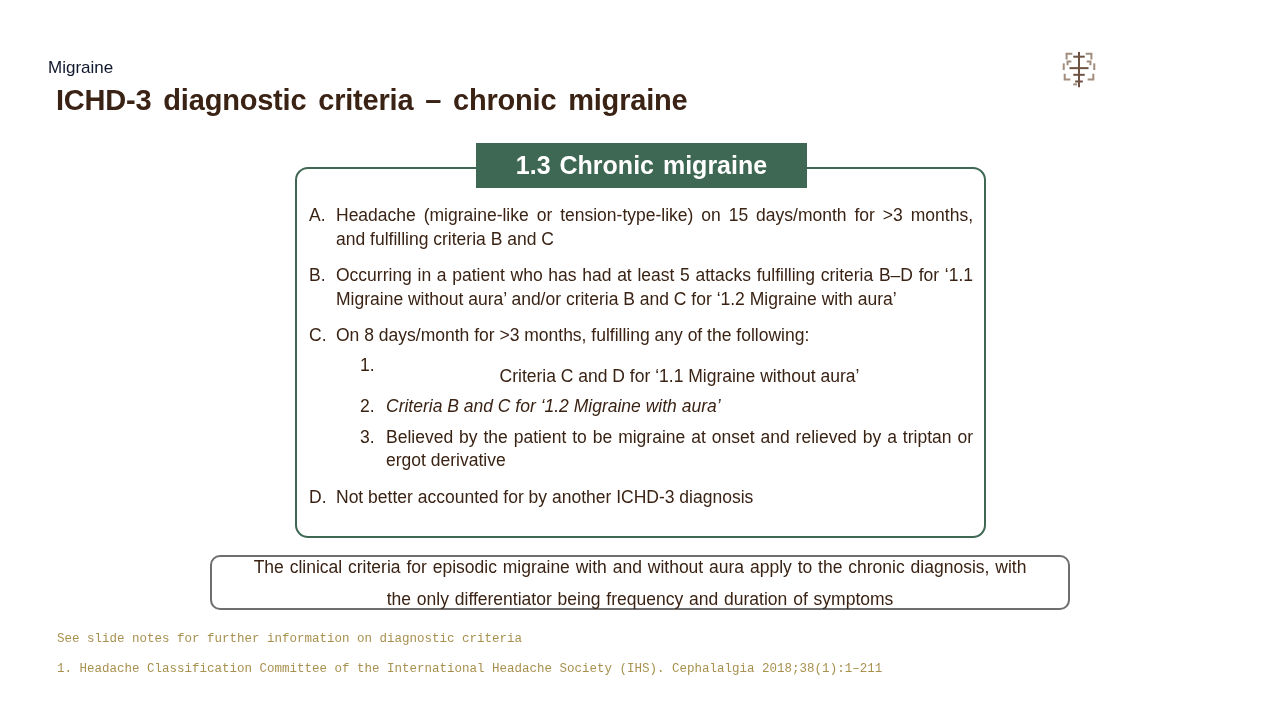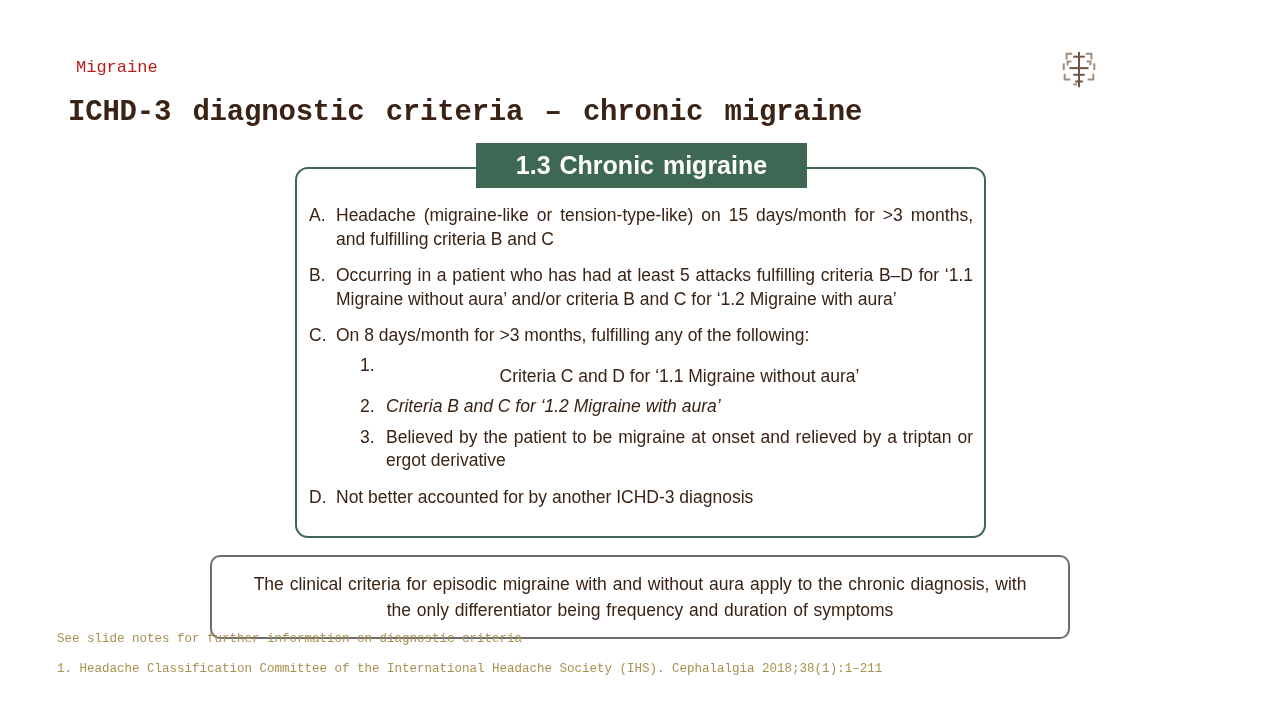--- a/index.html
+++ b/index.html
@@ -2,22 +2,22 @@
 <html><head>
 <meta charset="utf-8">
 <style>
   html,body{margin:0;padding:0;background:#fff;}
   .slide{
     position:relative;width:1280px;height:720px;background:#ffffff;
     font-family:"Liberation Sans",sans-serif;overflow:hidden;
   }
   
   .eyebrow{
-    position:absolute;left:76px;top:58px;
-    font-family:Liberation Mono, monospace;font-size:17px;color:#b91c1c;
+    position:absolute;left:48px;top:58px;
+    font-family:Liberation Sans, sans-serif;font-size:17px;color:#0f172a;
   }
   .slide-title{
     position:absolute;left:56px;top:84px;width:900px;
     font-size:29px;font-weight:bold;color:#3A2314;
     letter-spacing:-0.2px;word-spacing:4px;
   }
   
   .logo{position:absolute;left:1058px;top:50px;display:flex;align-items:center;gap:7px;}
   .logo-text{font-size:24px;font-weight:bold;color:#3E2B20;letter-spacing:-0.4px;}
   
@@ -36,41 +36,41 @@
   }
   .crit-item{display:flex;margin-bottom:13px;}
   .crit-label{width:27px;flex-shrink:0;}
   .crit-text{flex:1;text-align:justify;}
   .crit-sublist{margin-left:51px;margin-top:6px;}
   .crit-subitem{display:flex;margin-bottom:7px;}
   .sub-label{width:26px;flex-shrink:0;}
   .sub-text{flex:1;text-align:justify;}
   
   .summary-box{
-    position:absolute;left:210px;top:555px;width:860px;height:84px;
+    position:absolute;left:210px;top:555px;width:860px;height:55px;
     border:2px solid #6E6E6E;border-radius:10px;box-sizing:border-box;
     display:flex;align-items:center;justify-content:center;
-    font-size:17.5px;line-height:26px;color:#3A2314;text-align:center;
+    font-size:17.5px;line-height:32px;color:#3A2314;text-align:center;
     padding:0 40px;word-spacing:1px;
   }
   
   .footnotes{
     position:absolute;left:57px;top:633px;
     font-family:Liberation Mono, monospace;font-size:12.5px;color:#A8904E;
   }
   .footnote{margin-bottom:16.5px;line-height:13px;}
   .footnote sup{font-size:9px;line-height:0;}
 </style>
 </head>
 <body>
 
 <div class="slide">
 
   <div class="eyebrow">Migraine</div>
-  <h1 class="slide-title" style="margin:12px;font-family:Liberation Mono, monospace;">ICHD-3 diagnostic criteria – chronic migraine</h1>
+  <h1 class="slide-title" style="margin:0;">ICHD-3 diagnostic criteria – chronic migraine</h1>
 
   <div class="logo">
     <span style="display:inline-block;line-height:0;">
       <svg width="42" height="42" viewBox="0 0 44 44" fill="none">
 
         <g stroke="#A18D7E" stroke-width="2.1">
           <path d="M15 4 H9 V10"></path>
           <path d="M29 4 H35 V10"></path>
           <path d="M6 14 V21"></path>
           <path d="M38 14 V21"></path>

